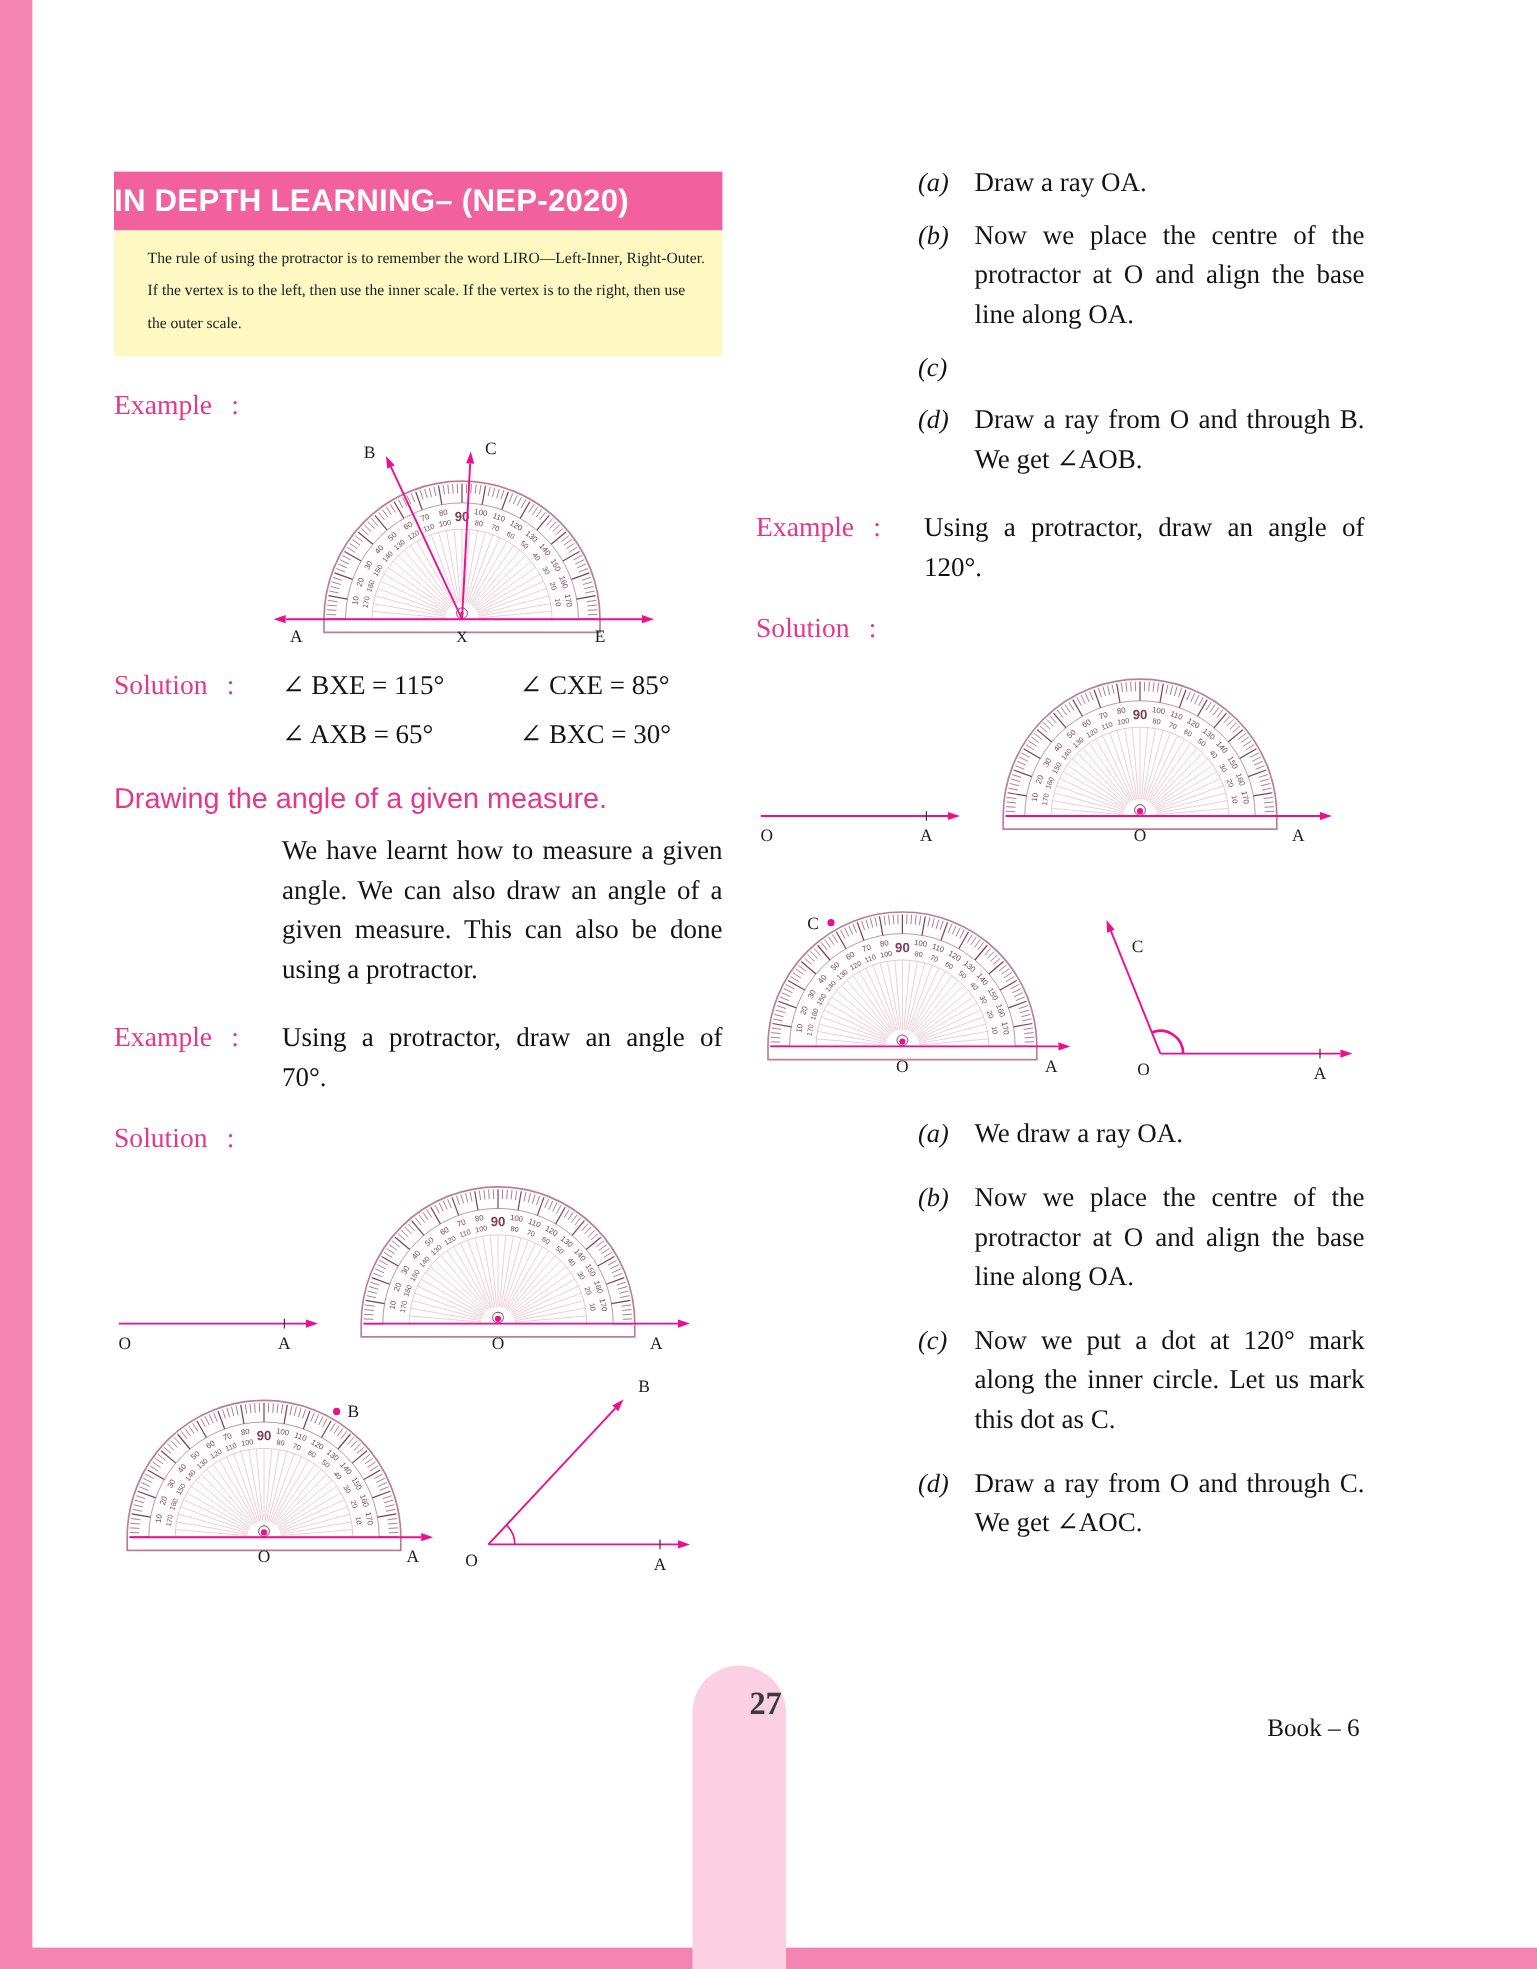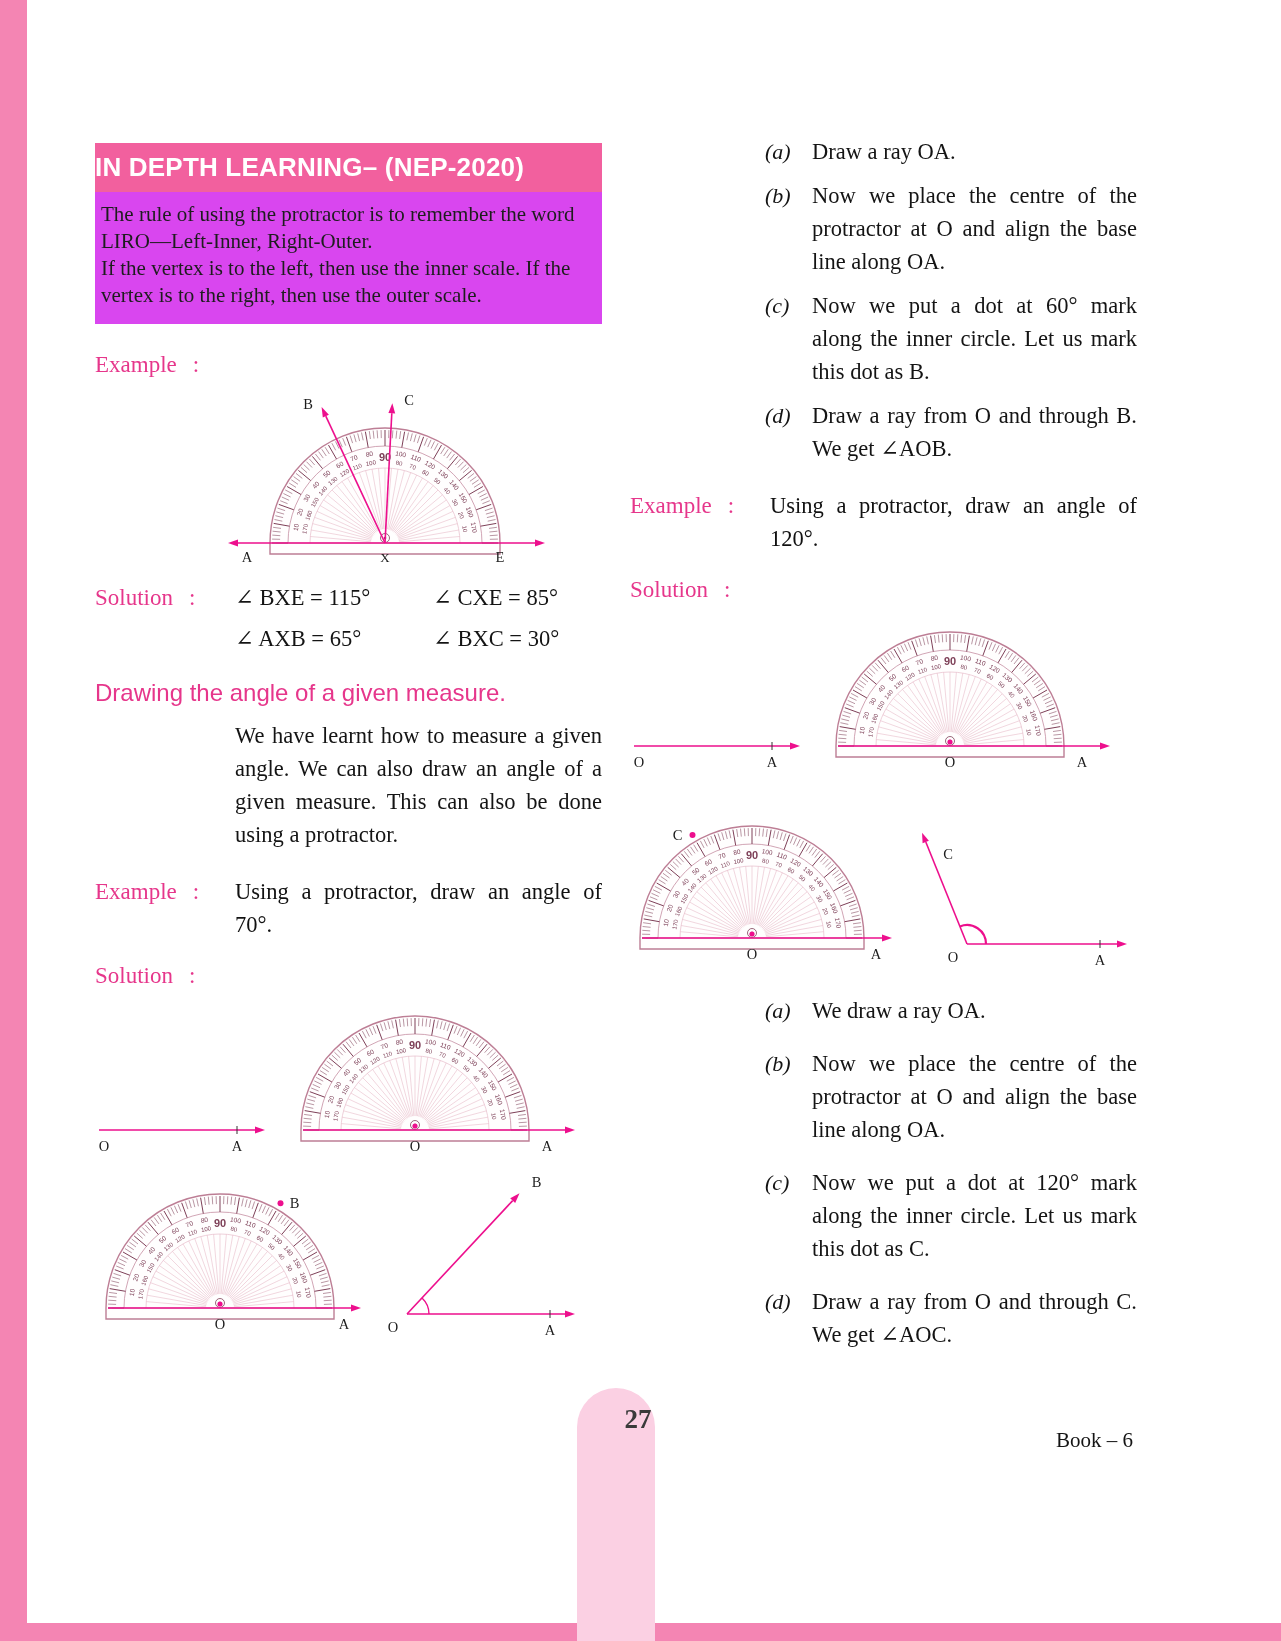--- a/index.html
+++ b/index.html
@@ -15,21 +15,21 @@
 
   .book-label { position:absolute; top:1428px; right:148px; font-size:21px; color:#141414; }
 
   .col { position:absolute; }
   .col-left  { left:95px;  top:143px; width:507px; }
   .col-right { left:630px; top:135px; width:507px; }
 
   .idl-header { background:#f2609e; color:#ffffff; font-family:"Liberation Sans",sans-serif;
                 font-weight:bold; font-size:26px; height:49px; line-height:49px;
                 letter-spacing:.2px; }
-  .idl-box { background:#d946ef; padding:9px 12px 15px 6px; font-size:21px; line-height:27px; color:#1d1d1d; }
+  .idl-box { background:#fef9c3; padding:9px 12px 15px 28px; font-size:13px; line-height:27px; color:#1d1d1d; }
   .idl-box p { margin:0; }
 
   .ex-row { display:flex; margin-top:24px; }
   .ex-label { flex:0 0 140px; display:flex; color:#e6368b; font-size:23px; line-height:33px; }
   .ex-label .colon { margin-left:16px; }
   .ex-text { flex:1; font-size:22.5px; line-height:33px; color:#111; text-align:justify; }
 
   .sol1 { margin-top:10px; }
   .sol-values { flex:1; display:grid; grid-template-columns:198px auto; row-gap:8px;
                 font-size:22.5px; line-height:33px; }
@@ -663,21 +663,20 @@
       <div class="step">
         <div class="step-marker">(a)</div>
         <div class="step-text">Draw a ray OA.</div>
       </div>
       <div class="step">
         <div class="step-marker">(b)</div>
         <div class="step-text">Now we place the centre of the protractor at O and align the base line along OA.</div>
       </div>
       <div class="step">
         <div class="step-marker">(c)</div>
-        <div class="step-text">Now we put a dot at 60° mark along the inner circle. Let us mark this dot as B.</div>
       </div>
       <div class="step">
         <div class="step-marker">(d)</div>
         <div class="step-text">Draw a ray from O and through B. We get ∠AOB.</div>
       </div>
     </div>
 
     <div class="ex-row">
       <div class="ex-label">
         <span>Example</span>

